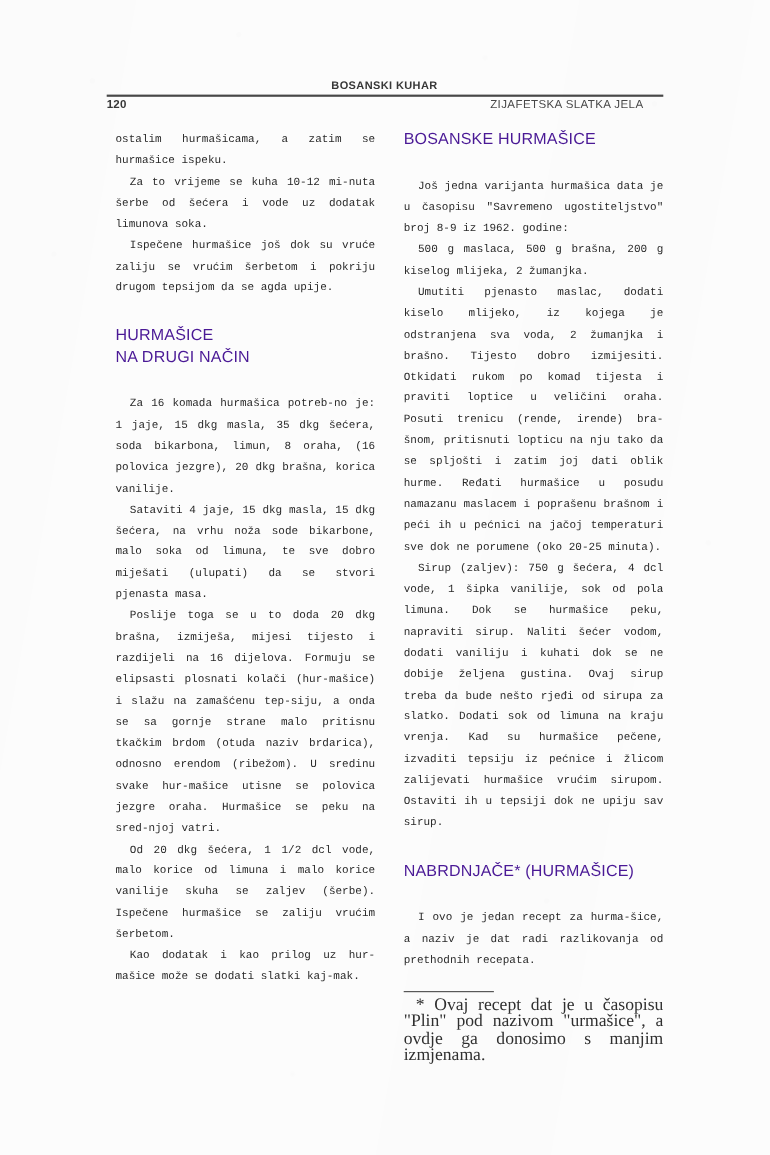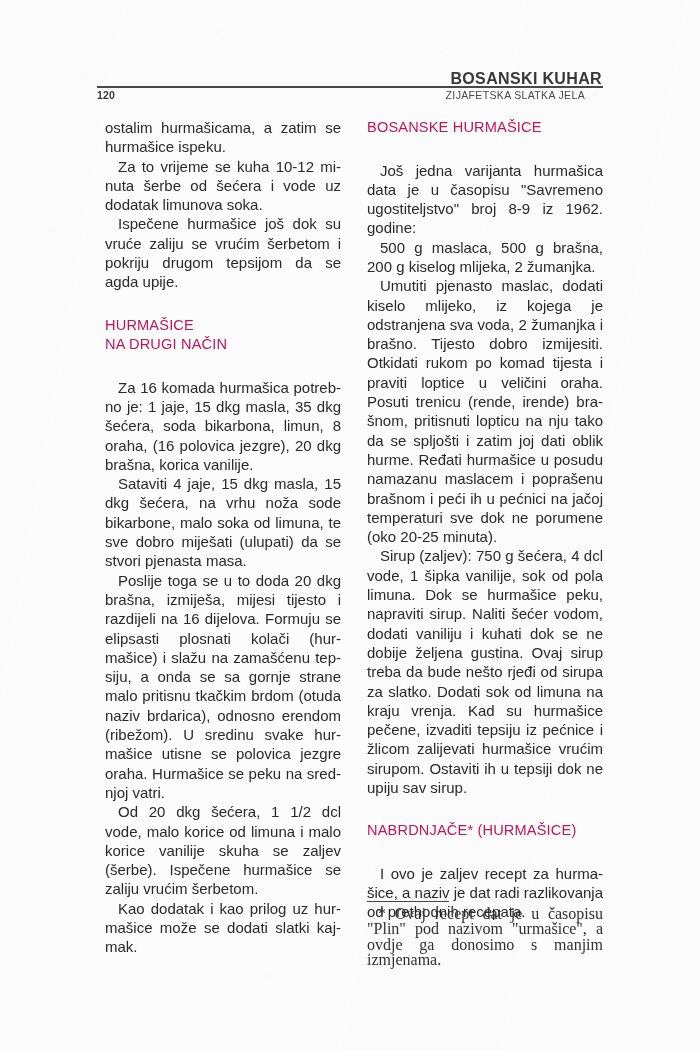--- a/index.html
+++ b/index.html
@@ -43,22 +43,22 @@
   }
 
   
   #header {
     position: absolute;
     left: 97px;
     top: 72px;
     width: 506px;
   }
   .head-top {
-    text-align: right;
-    font-size: 16px;
+    text-align: center;
+    font-size: 10px;
     font-weight: bold;
     letter-spacing: .35px;
     color: #3a3a3a;
     line-height: 13px;
     padding-right: 1px;
   }
   .head-rule {
     height: 0;
     border-top: 2.4px solid #4a4a4a;
     margin-top: 1px;
@@ -90,36 +90,37 @@
   
   .col {
     position: absolute;
     top: 118px;
   }
   #col-left  { left: 105px;  width: 236px; }
   #col-right { left: 367px;  width: 236px; }
 
   p.body {
     margin: 0;
-    font-size: 15px;
+    font-size: 10px;
     line-height: 19.3px;
     text-align: justify;
     text-justify: inter-word;
     color: #2d2d2d;
     hyphens: manual;
+    font-family: Liberation Mono, monospace;
   }
   p.body.indent { text-indent: 13px; }
 
   h2.heading {
     margin: 0;
     font-size: 14.6px;
     font-weight: normal;
     line-height: 19.5px;
     letter-spacing: .15px;
-    color: #be185d;
+    color: #4c1d95;
     text-align: left;
   }
 
   .gap-head-before { height: 24px; }
   .gap-head-after  { height: 23px; }
 
   
   #footnote {
     position: absolute;
     left: 367px;
@@ -186,21 +187,21 @@
 
     <p class="body indent">Još jedna varijanta hurmašica data je u časopisu "Savremeno ugostiteljstvo" broj 8-9 iz 1962. godine:</p>
     <p class="body indent">500 g maslaca, 500 g brašna, 200 g kiselog mlijeka, 2 žumanjka.</p>
     <p class="body indent">Umutiti pjenasto maslac, dodati kiselo mlijeko, iz kojega je odstranjena sva voda, 2 žumanjka i brašno. Tijesto dobro izmijesiti. Otkidati rukom po komad tijesta i praviti loptice u veličini oraha. Posuti trenicu (rende, irende) bra-šnom, pritisnuti lopticu na nju tako da se spljošti i zatim joj dati oblik hurme. Ređati hurmašice u posudu namazanu maslacem i poprašenu brašnom i peći ih u pećnici na jačoj temperaturi sve dok ne porumene (oko 20-25 minuta).</p>
     <p class="body indent">Sirup (zaljev): 750 g šećera, 4 dcl vode, 1 šipka vanilije, sok od pola limuna. Dok se hurmašice peku, napraviti sirup. Naliti šećer vodom, dodati vaniliju i kuhati dok se ne dobije željena gustina. Ovaj sirup treba da bude nešto rjeđi od sirupa za slatko. Dodati sok od limuna na kraju vrenja. Kad su hurmašice pečene, izvaditi tepsiju iz pećnice i žlicom zalijevati hurmašice vrućim sirupom. Ostaviti ih u tepsiji dok ne upiju sav sirup.</p>
 
     <div class="gap-head-before"></div>
     <h2 class="heading">NABRDNJAČE* (HURMAŠICE)</h2>
     <div class="gap-head-after"></div>
 
-    <p class="body indent">I ovo je zaljev recept za hurma-šice, a naziv je dat radi razlikovanja od prethodnih recepata.</p>
+    <p class="body indent">I ovo je jedan recept za hurma-šice, a naziv je dat radi razlikovanja od prethodnih recepata.</p>
   </div>
 
   <div id="footnote">
     <div class="fn-rule"></div>
     <p class="fn-text">* Ovaj recept dat je u časopisu "Plin" pod nazivom "urmašice", a ovdje ga donosimo s manjim izmjenama.</p>
   </div>
 
 </div>
 
 </body></html>

